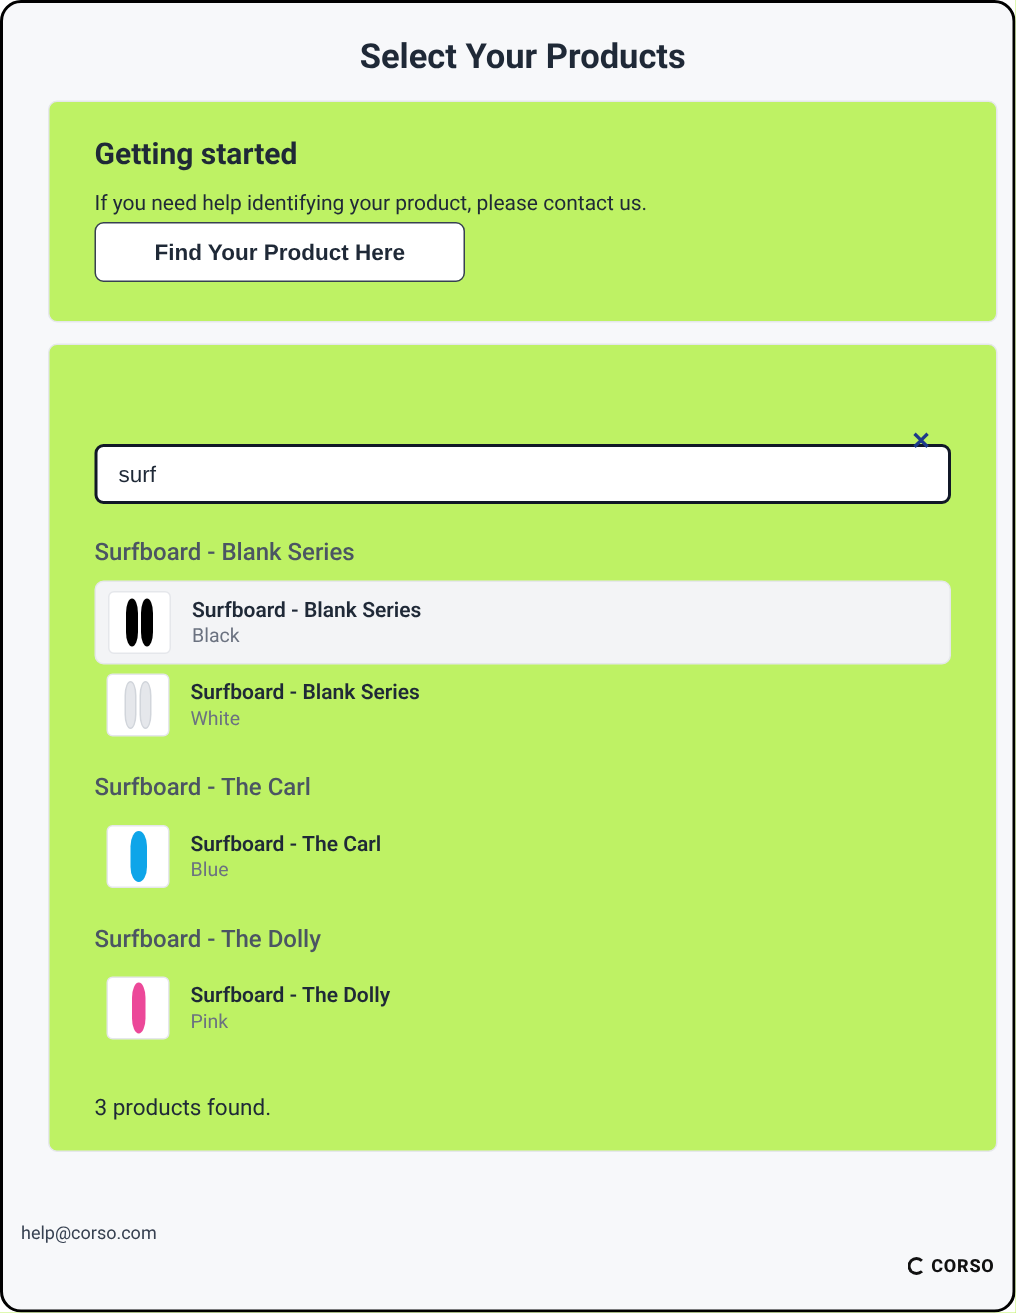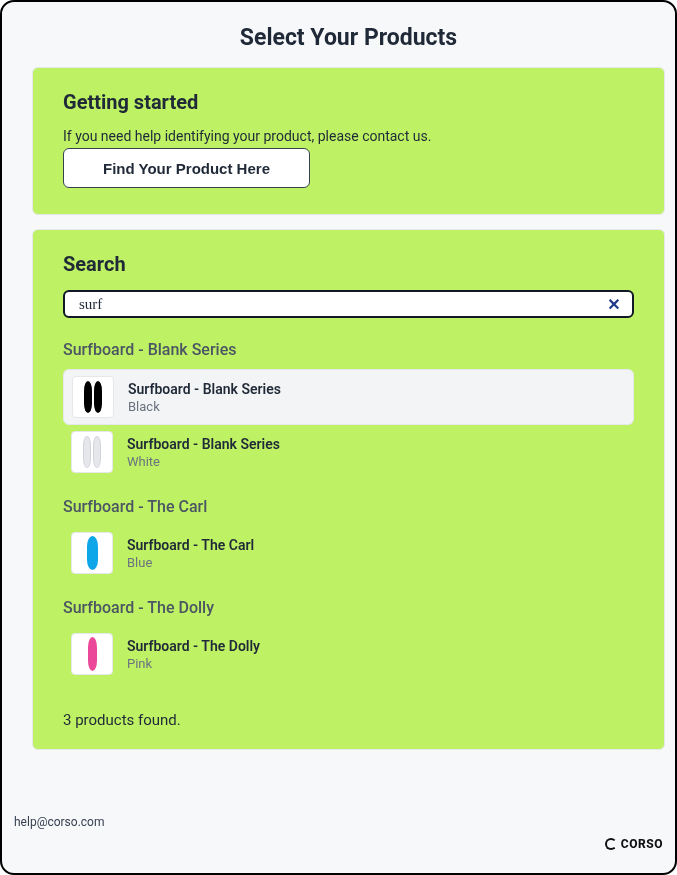--- a/index.html
+++ b/index.html
@@ -61,28 +61,29 @@
     color: #1f2937;
     cursor: pointer;
   }
   .search-card { padding-bottom: 20px; }
   .search-wrap {
     position: relative;
     margin-bottom: 22px;
   }
   .search-input {
     width: 100%;
-    height: 28px;
+    height: 40px;
     border: 2px solid #111827;
     border-radius: 6px;
     padding: 0 40px 0 14px;
     font-size: 15px;
-    font-family: Liberation Serif, serif;
+    font-family: Liberation Sans, sans-serif;
     color: #1f2937;
     outline: none;
+    margin-top: 44px;
   }
   .clear-btn {
     position: absolute;
     right: 6px;
     top: 50%;
     transform: translateY(-50%);
     width: 28px;
     height: 28px;
     display: flex;
     align-items: center;
@@ -185,21 +186,20 @@
 
   <div class="page-title">Select Your Products</div>
 
   <div class="card">
     <div class="section-title">Getting started</div>
     <div class="help-text">If you need help identifying your product, please contact us.</div>
     <button class="find-btn">Find Your Product Here</button>
   </div>
 
   <div class="card search-card">
-    <div class="section-title">Search</div>
 
     <div class="search-wrap">
       <input class="search-input" type="text" value="surf" style="">
       <button class="clear-btn">
         <span>✕</span>
       </button>
     </div>
 
     <div class="group">
       <div class="group-label">Surfboard - Blank Series</div>

